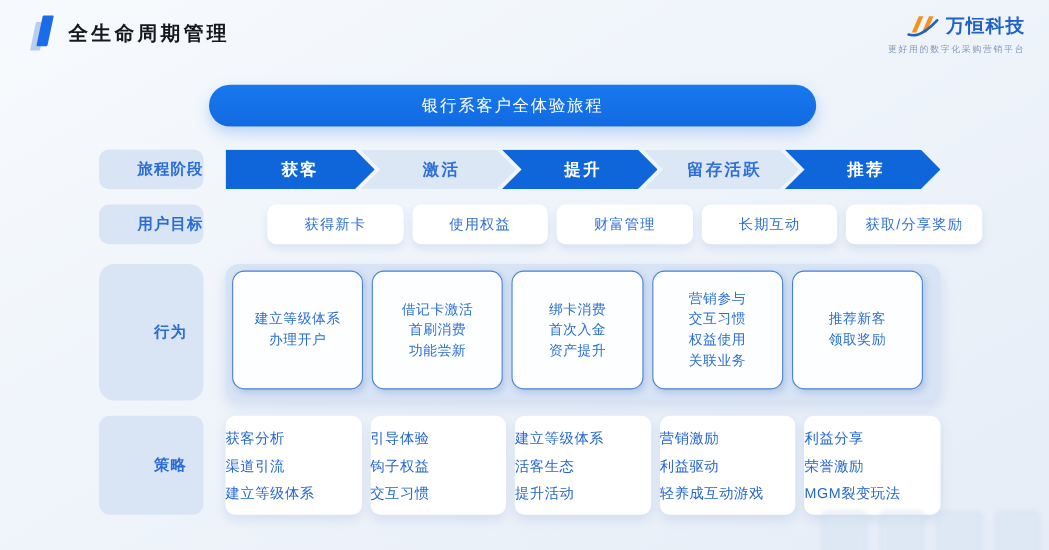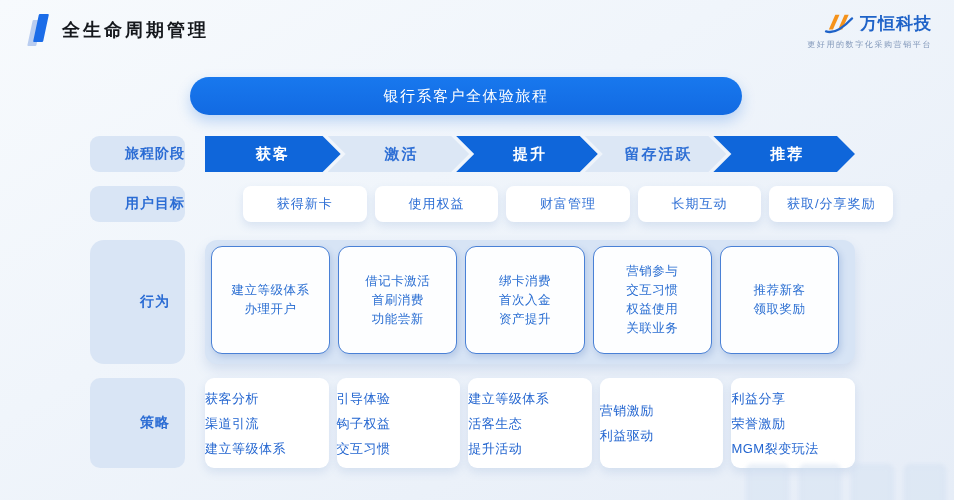--- a/index.html
+++ b/index.html
@@ -225,20 +225,21 @@
           <span>交互习惯</span>
         </div>
         <div class="strategy-card">
           <span>建立等级体系</span>
           <span>活客生态</span>
           <span>提升活动</span>
         </div>
         <div class="strategy-card">
           <span>营销激励</span>
           <span>利益驱动</span>
+          <span>轻养成互动游戏</span>
         </div>
         <div class="strategy-card">
           <span>利益分享</span>
           <span>荣誉激励</span>
           <span>MGM裂变玩法</span>
         </div>
       </div>
     </div>
   </div>
 

